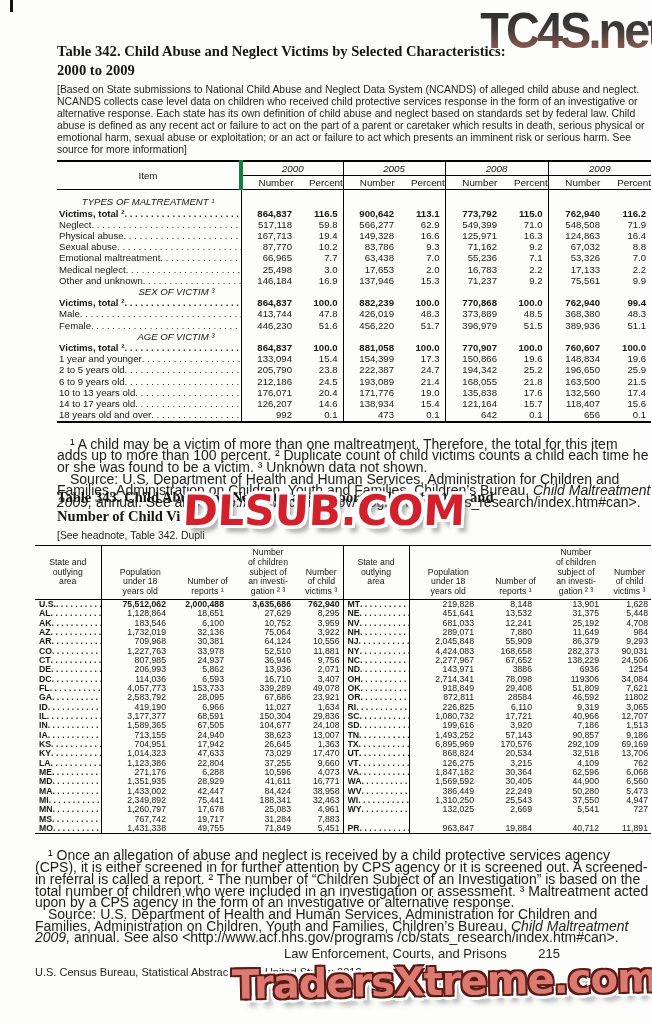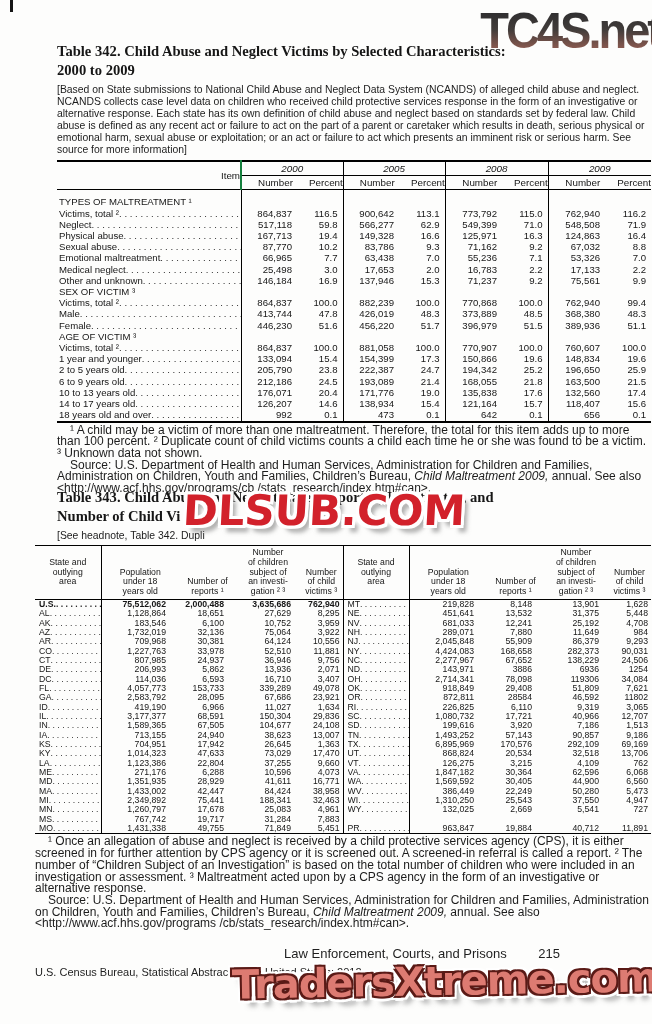--- a/index.html
+++ b/index.html
@@ -23,56 +23,56 @@
     font-family:"DejaVu Sans",sans-serif;font-weight:bold;font-size:40px;letter-spacing:-1px;
     color:#dd7b72;transform:rotate(-1deg);
     text-shadow:-2px -2px 0 #5a1a16,2px -2px 0 #5a1a16,-2px 2px 0 #5a1a16,2px 2px 0 #5a1a16,
                 -4px -4px 0 #fff,4px -4px 0 #fff,-4px 4px 0 #fff,4px 4px 0 #fff,
                 -4px 0 0 #fff,4px 0 0 #fff,0 -4px 0 #fff,0 5px 0 #fff,
                 7px 8px 5px rgba(100,100,100,.5);}
 
   
   .t-title{font-family:"Liberation Serif",serif;font-weight:bold;font-size:14.6px;line-height:19px;margin:0;}
   .headnote{font-size:10.4px;line-height:11.9px;margin:4px 0 0 0;color:#1c1c1c;}
-  .footnotes{font-size:12px;line-height:11.7px;margin-top:2px;color:#1c1c1c;}
+  .footnotes{font-size:14px;line-height:11.7px;margin-top:16px;color:#1c1c1c;}
   .footnotes p{margin:0;text-indent:13px;}
   .it{font-style:italic;}
 
   .blk342{position:absolute;left:57px;top:42px;width:594px;}
   .blk343{position:absolute;left:35px;top:488px;width:616px;}
   .blk343 .t-title,.blk343 .headnote{margin-left:22px;}
 
   
   table{border-collapse:collapse;table-layout:fixed;width:100%;}
   .t342{margin-top:5px;font-size:9.6px;border-top:2px solid #000;border-bottom:2px solid #000;}
   .t342 th{font-weight:normal;font-size:9.8px;padding:1px 0;}
   .t342 .hdr-bot{border-bottom:1.5px solid #000;}
-  .t342 th.item-h{border-right:2px solid #15803d;text-align:right;}
+  .t342 th.item-h{border-right:4px solid #15803d;}
   .t342 th.year{border-left:1px solid #000;border-bottom:1px solid #000;font-style:italic;}
   .t342 td{line-height:11.2px;padding:0;vertical-align:bottom;}
   .t342 td.item{border-right:1px solid #000;padding-left:2px;}
   .t342 td.gl{border-left:1px solid #000;}
   .t342 td.num{text-align:right;padding-right:17px;}
   .t342 td.pct{text-align:right;padding-right:5px;}
-  .t342 tr.bold td{font-weight:normal;}
-  .t342 td.sec{text-align:left;padding-right:26px;}
+  .t342 tr.bold td{font-weight:bold;}
+  .t342 td.sec{text-align:right;padding-right:26px;font-style:italic;}
   .t342 tr.spacer td{height:6px;}
   .lblrow{display:flex;overflow:hidden;}
   .lblrow .lbl{white-space:nowrap;}
   .lblrow .dots{flex:1;overflow:hidden;white-space:nowrap;color:#2a2a2a;}
   .lblrow .dots::before{content:" . . . . . . . . . . . . . . . . . . . . . . . . . . . . . . . .";}
 
   
   .t343{margin-top:3px;font-size:8.7px;border-top:1.8px solid #000;border-bottom:1.8px solid #000;}
   .t343 th{font-weight:normal;font-size:8.7px;line-height:9.8px;vertical-align:bottom;
            text-align:center;padding:2px 1px 2px 1px;border-bottom:1px solid #000;white-space:pre-line;}
   .t343 th.st{vertical-align:middle;}
   .t343 .br{border-right:1px solid #000;}
   .t343 td{line-height:9.35px;padding:0;vertical-align:bottom;}
-  .t343 td.st{padding-left:4px;}
+  .t343 td.st{padding-left:4px;font-weight:bold;}
   .t343 td.num{text-align:right;}
   .t343 td.c1{padding-right:13px;}
   .t343 td.c2{padding-right:12px;}
   .t343 td.c3{padding-right:9px;}
   .t343 td.c4{padding-right:3px;}
   .t343 td.b{font-weight:bold;margin-top:12px;}
   .t343 .lblrow .dots::before{content:" . . . . . . . . . . . . . . . .";}
 
   
   .foot-right{position:absolute;top:946px;right:92px;font-size:13px;color:#1f1f1f;}

